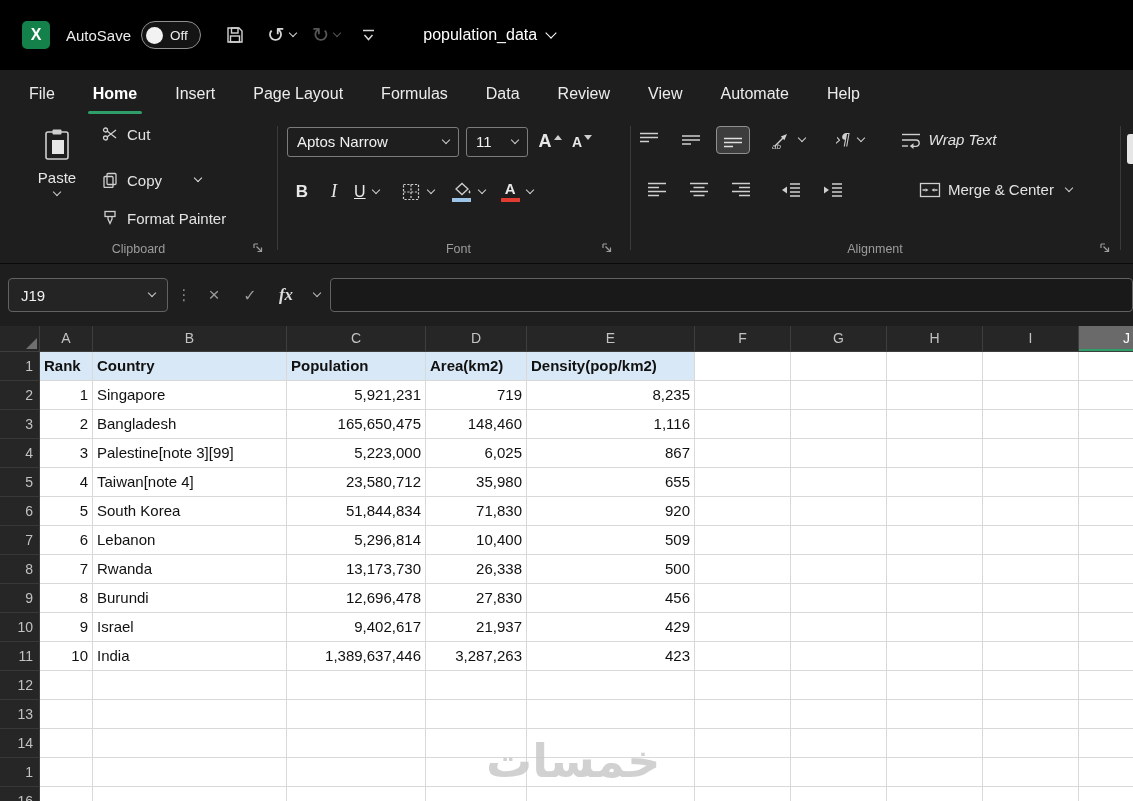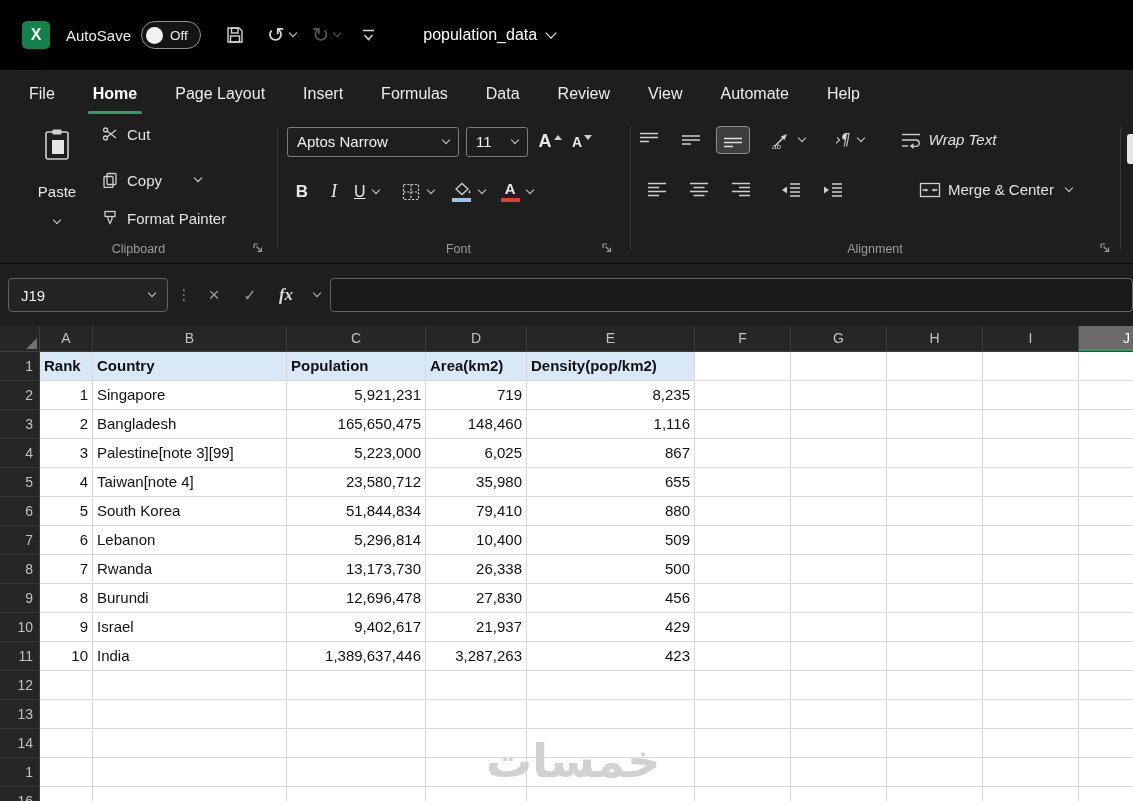--- a/index.html
+++ b/index.html
@@ -36,21 +36,21 @@
   .tab{font-size:16px;color:#ececec;padding:0 19px;line-height:48px;position:relative;white-space:nowrap;}
   .tab.active{color:#fff;font-weight:700;}
   .tab.active::after{content:'';position:absolute;left:14px;right:14px;bottom:4px;height:3px;
         border-radius:2px;background:var(--accent,#2f9e68);}
   
   .ribbon{height:145px;background:var(--chrome,#1e1e1e);position:relative;border-bottom:1px solid #0a0a0a;color:#cfcfcf;}
   .vsep{position:absolute;top:8px;height:124px;width:1px;background:#3a3a3a;}
   .grp{position:absolute;top:124px;font-size:12.5px;color:#9c9c9c;text-align:center;}
   .launcher{position:absolute;top:124px;}
   .paste-btn{position:absolute;left:26px;top:10px;width:62px;height:110px;display:flex;flex-direction:column;
-             align-items:center;gap:21px;}
+             align-items:center;gap:7px;}
   .paste-btn .lbl{font-size:15px;color:#e6e6e6;}
   .cliprow{position:absolute;left:102px;height:28px;display:flex;align-items:center;gap:9px;font-size:15px;color:#e3e3e3;}
   .row-flex{position:absolute;display:flex;align-items:center;height:15px;}
   .combo{height:30px;border:1px solid #7c7c7c;border-radius:3px;box-sizing:border-box;display:flex;
          align-items:center;padding:0 9px;color:#f0f0f0;font-size:15px;background:var(--chrome,#1e1e1e);}
   .combo .chev{margin-left:auto;color:#cfcfcf;}
   .fbtn{display:flex;align-items:center;justify-content:center;min-width:24px;height:30px;}
   .b-b{font-weight:800;font-size:17px;color:#e8e8e8;}
   .b-i{font-family:"Liberation Serif",serif;font-style:italic;font-size:18px;color:#e8e8e8;}
   .b-u{font-size:16px;text-decoration:underline;color:#e8e8e8;}
@@ -139,22 +139,22 @@
   </div>
   <div class="doc-title">
     <span>population_data</span>
     <span class="chev"></span>
   </div>
 </div>
 
 <div class="menubar">
   <div class="tab">File</div>
   <div class="tab active">Home</div>
+  <div class="tab">Insert</div>
   <div class="tab">Page Layout</div>
-  <div class="tab">Insert</div>
   <div class="tab">Formulas</div>
   <div class="tab">Data</div>
   <div class="tab">Review</div>
   <div class="tab">View</div>
   <div class="tab">Automate</div>
   <div class="tab">Help</div>
 </div>
 
 <div class="ribbon">
 
@@ -458,22 +458,22 @@
         <div class="cell" style="width: 96px;"></div>
         <div class="cell" style="width: 96px;"></div>
         <div class="cell" style="width: 96px;"></div>
         <div class="cell" style="width: 96px;"></div>
       </div>
       <div class="grow-r">
         <div class="rowhdr">6</div>
         <div class="cell ar" style="width: 53px;">5</div>
         <div class="cell al" style="width: 194px;">South Korea</div>
         <div class="cell ar" style="width: 139px;">51,844,834</div>
-        <div class="cell ar" style="width: 101px;">79,410</div>
-        <div class="cell ar" style="width: 168px;">880</div>
+        <div class="cell ar" style="width: 101px;">71,830</div>
+        <div class="cell ar" style="width: 168px;">920</div>
         <div class="cell" style="width: 96px;"></div>
         <div class="cell" style="width: 96px;"></div>
         <div class="cell" style="width: 96px;"></div>
         <div class="cell" style="width: 96px;"></div>
         <div class="cell" style="width: 96px;"></div>
       </div>
       <div class="grow-r">
         <div class="rowhdr">7</div>
         <div class="cell ar" style="width: 53px;">6</div>
         <div class="cell al" style="width: 194px;">Lebanon</div>

